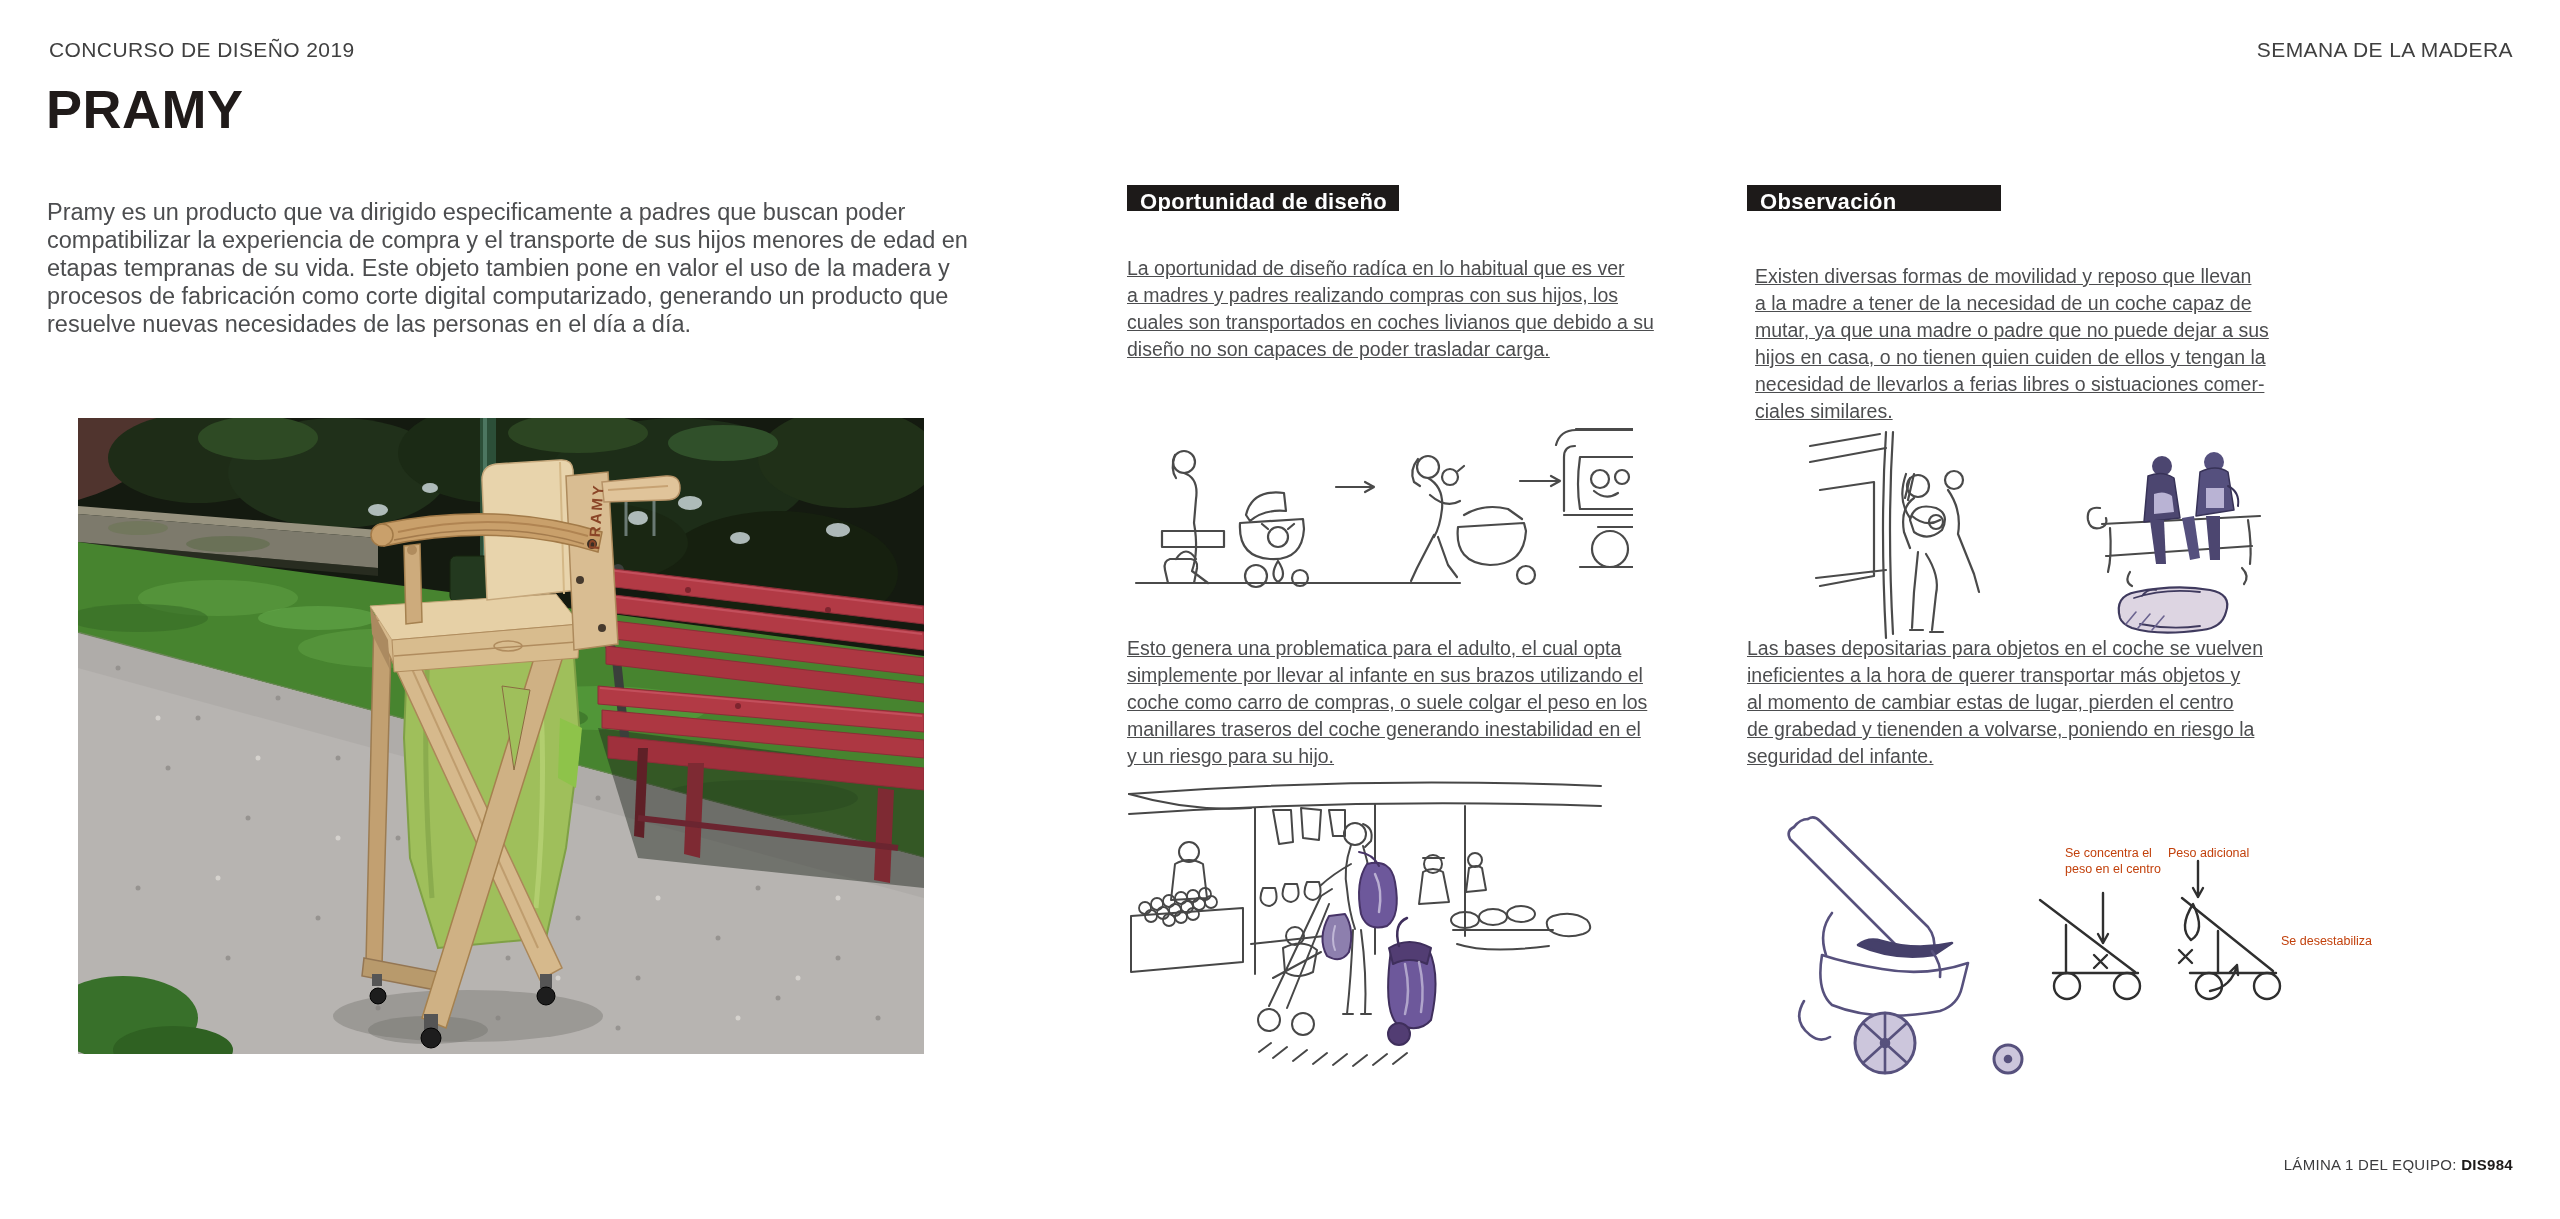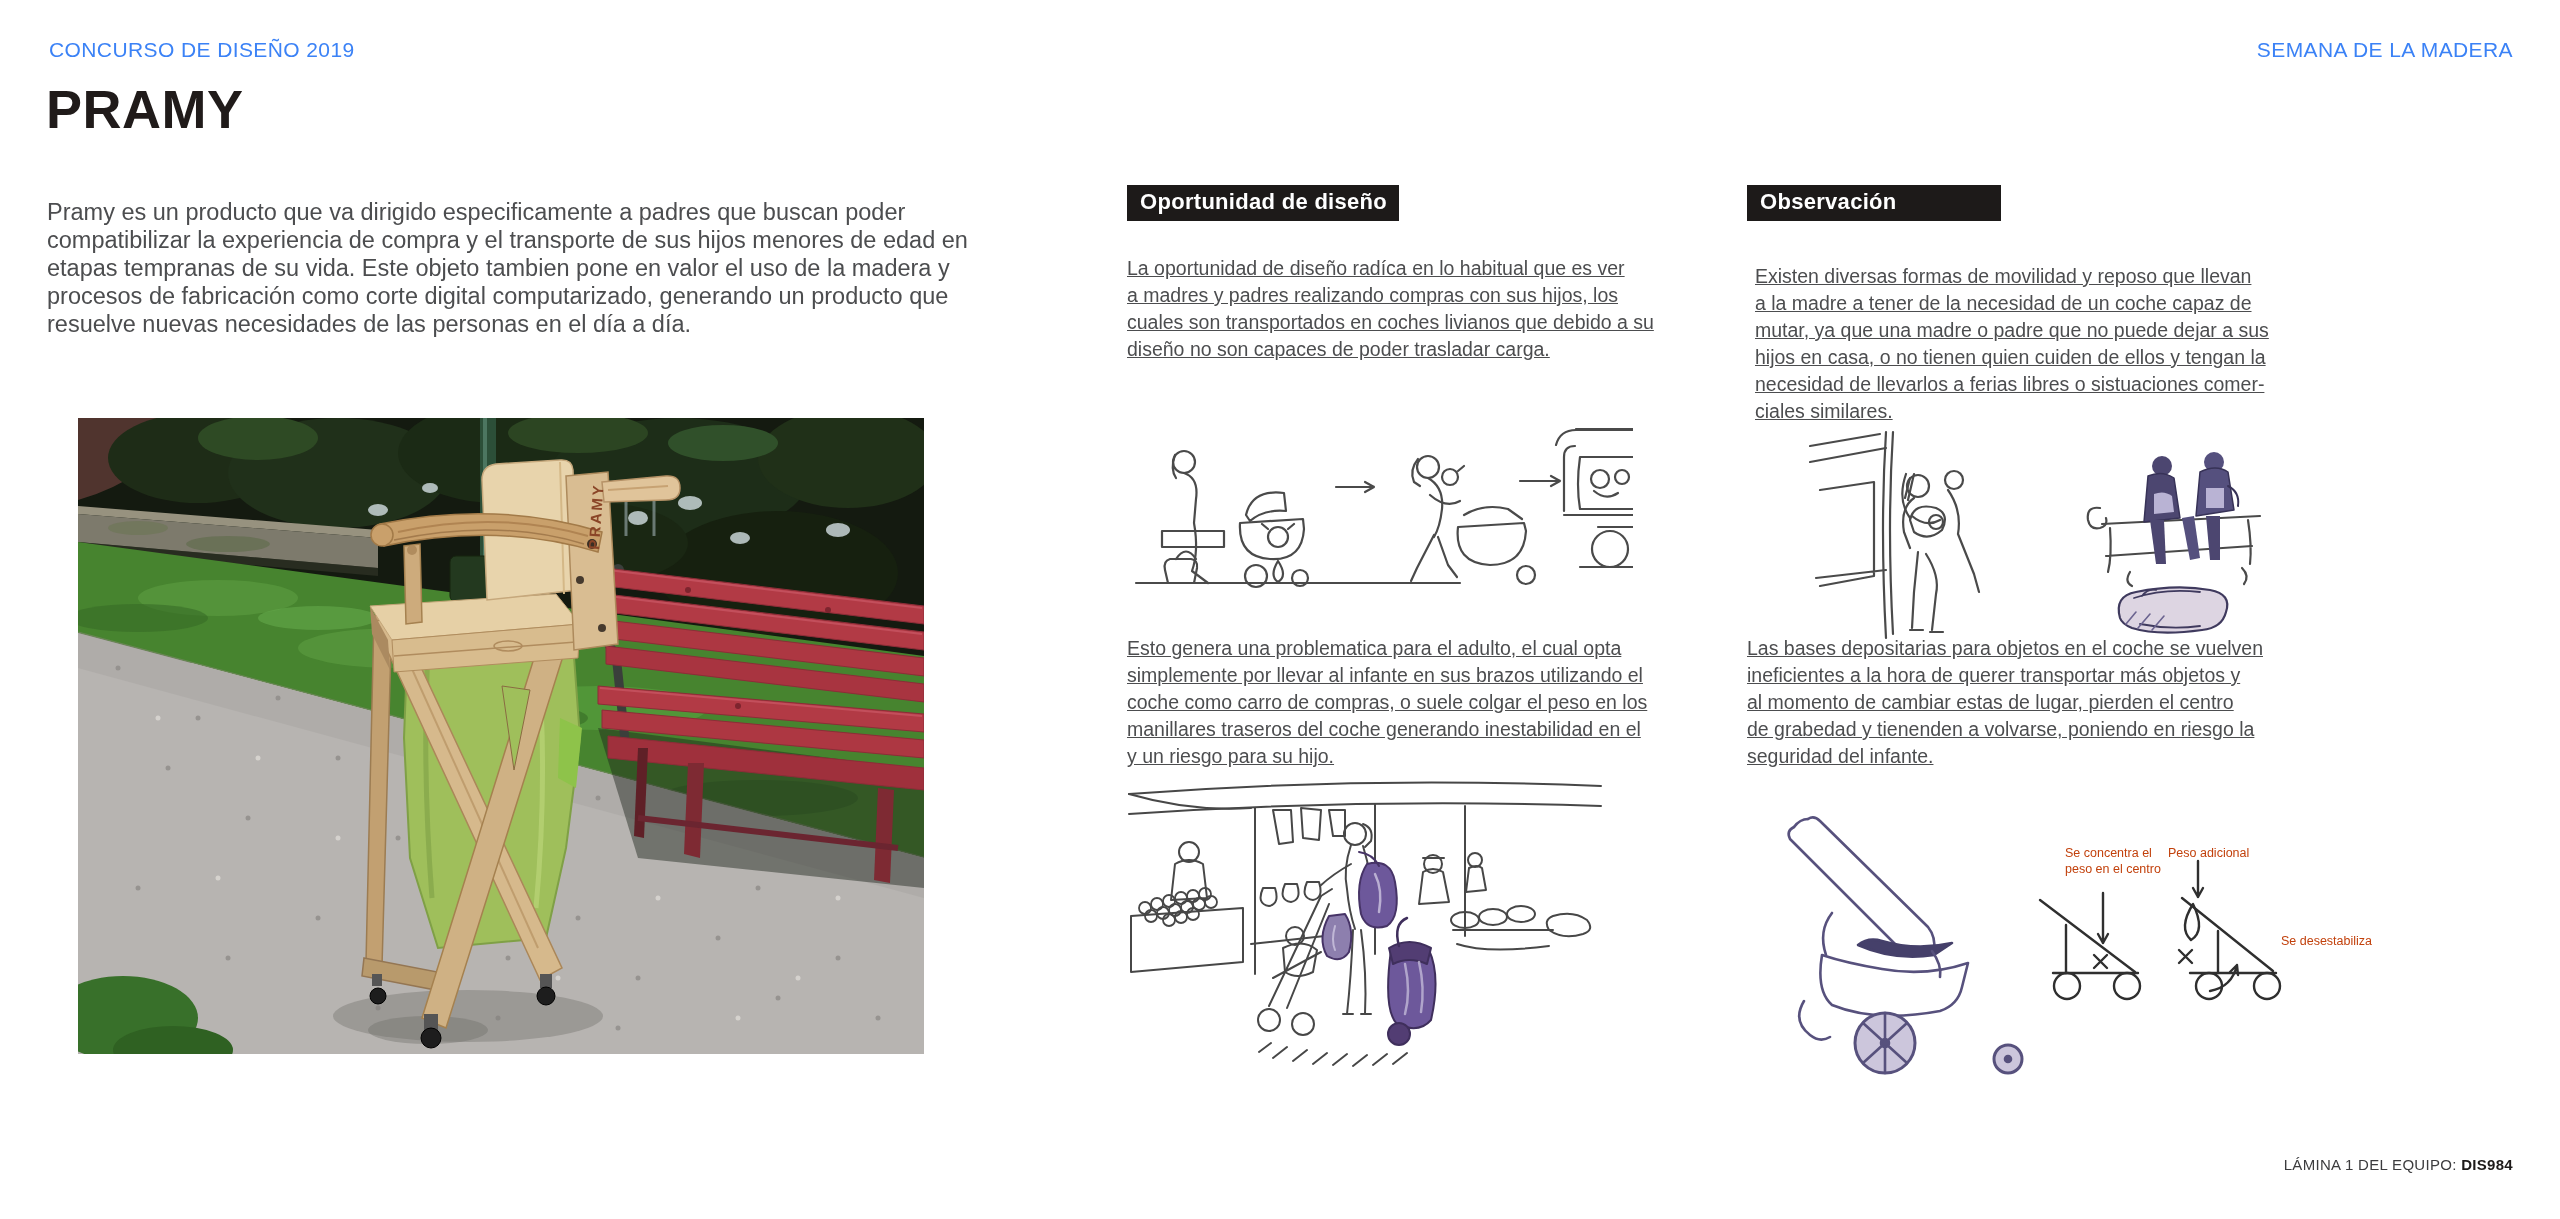--- a/index.html
+++ b/index.html
@@ -2,27 +2,27 @@
 <html><head>
 <meta charset="utf-8">
 <style>
   html,body{margin:0;padding:0;}
   body{
     width:2560px;height:1219px;background:#ffffff;position:relative;
     font-family:"Liberation Sans", sans-serif;overflow:hidden;
     -webkit-font-smoothing:antialiased;
   }
   .abs{position:absolute;}
-  .hdr{font-size:21px;color:#3b82f6;letter-spacing:.4px;}
+  .hdr{font-size:21px;color:#404040;letter-spacing:.4px;}
   .title{font-size:54px;font-weight:bold;color:#201b1a;letter-spacing:.5px;}
   .body-text{white-space:pre-line;color:#4c4d4f;}
   .intro{font-size:23.5px;line-height:28px;}
   .col-text{font-size:19.5px;line-height:27px;text-decoration:underline;}
   .bar{background:#1d1a19;color:#ffffff;font-weight:bold;font-size:22px;
-       line-height:34px;height:36px;padding-left:13px;letter-spacing:.3px;box-sizing:border-box;}
+       line-height:34px;height:26px;padding-left:13px;letter-spacing:.3px;box-sizing:border-box;}
   .footer{font-size:15px;color:#3c3c3e;letter-spacing:.3px;}
   .footer b{color:#1d1a19;}
   .diagram-label{font-size:12.5px;line-height:16px;color:#c2410c;white-space:pre-line;}
   svg{display:block;}
   figure{margin:0;}
 </style>
 </head>
 <body>
 
 <div class="abs hdr" style="left:49px;top:38px;">CONCURSO DE DISEÑO 2019</div>

